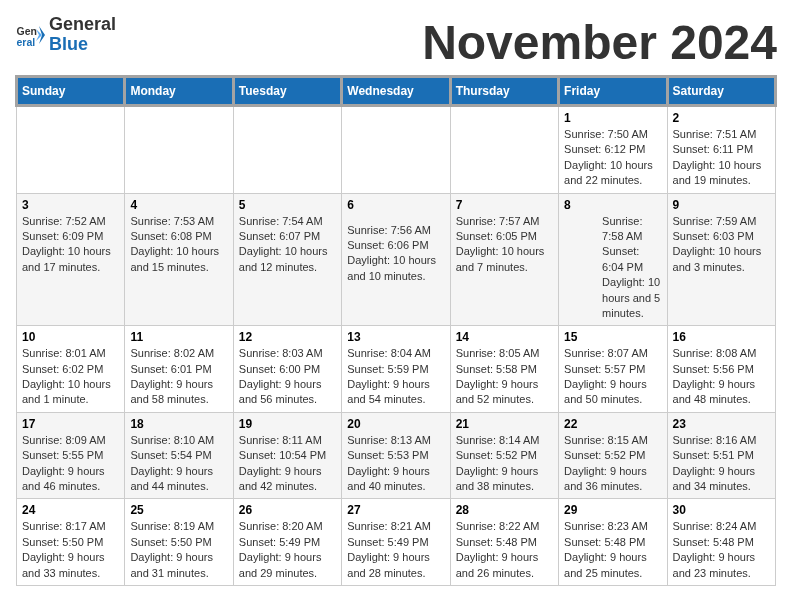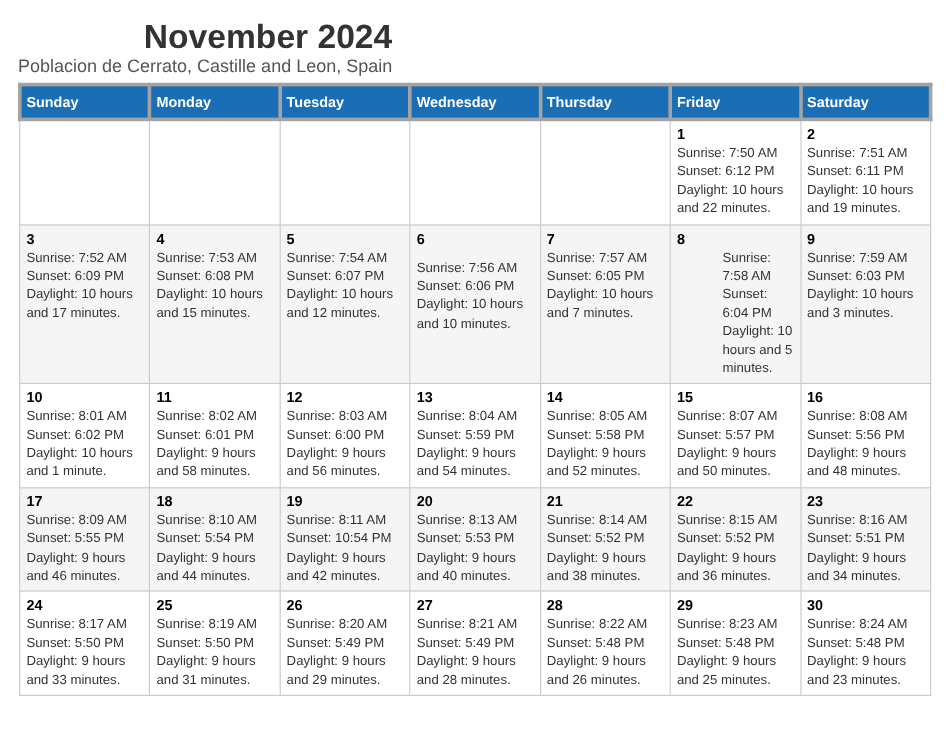--- a/index.html
+++ b/index.html
@@ -29,21 +29,21 @@
     .logo-general { color: #333; }
     .logo-blue { color: #1a6eb5; }
     .logo-icon {
       width: 30px;
       height: 30px;
     }
     .title-block {
       text-align: right;
     }
     .month-title {
-      font-size: 28px;
+      font-size: 48px;
       font-weight: bold;
       color: #333;
     }
     .location-title {
       font-size: 15px;
       color: #555;
     }
     .calendar {
       width: 100%;
       border-collapse: collapse;
@@ -79,23 +79,36 @@
       line-height: 1.4;
     }
     .empty-cell {
       background: #fff !important;
     }
   </style>
 </head>
 <body>
 
 <div class="header">
+  <div class="logo">
+    <svg class="logo-icon" viewBox="0 0 40 40" xmlns="http://www.w3.org/2000/svg">
+      <text x="2" y="20" font-size="14" font-weight="bold" fill="#333">Gen</text>
+      <text x="2" y="34" font-size="14" font-weight="bold" fill="#1a6eb5">eral</text>
+      <polygon points="32,8 40,20 32,32 36,20" fill="#1a6eb5"></polygon>
+      <polygon points="28,12 36,20 28,28 32,20" fill="#5aabf5"></polygon>
+    </svg>
+    <div>
+      <div class="logo-text">
+        <span class="logo-general">General</span><br>
+        <span class="logo-blue">Blue</span>
+      </div>
+    </div>
+  </div>
   <div class="title-block">
     <div class="month-title">November 2024</div>
-    <div class="location-title">Poblacion de Cerrato, Castille and Leon, Spain</div>
   </div>
 </div>
 
 <table class="calendar">
   <thead>
     <tr>
     <th>Sunday</th>
         <th>Monday</th>
         <th>Tuesday</th>
         <th>Wednesday</th>

